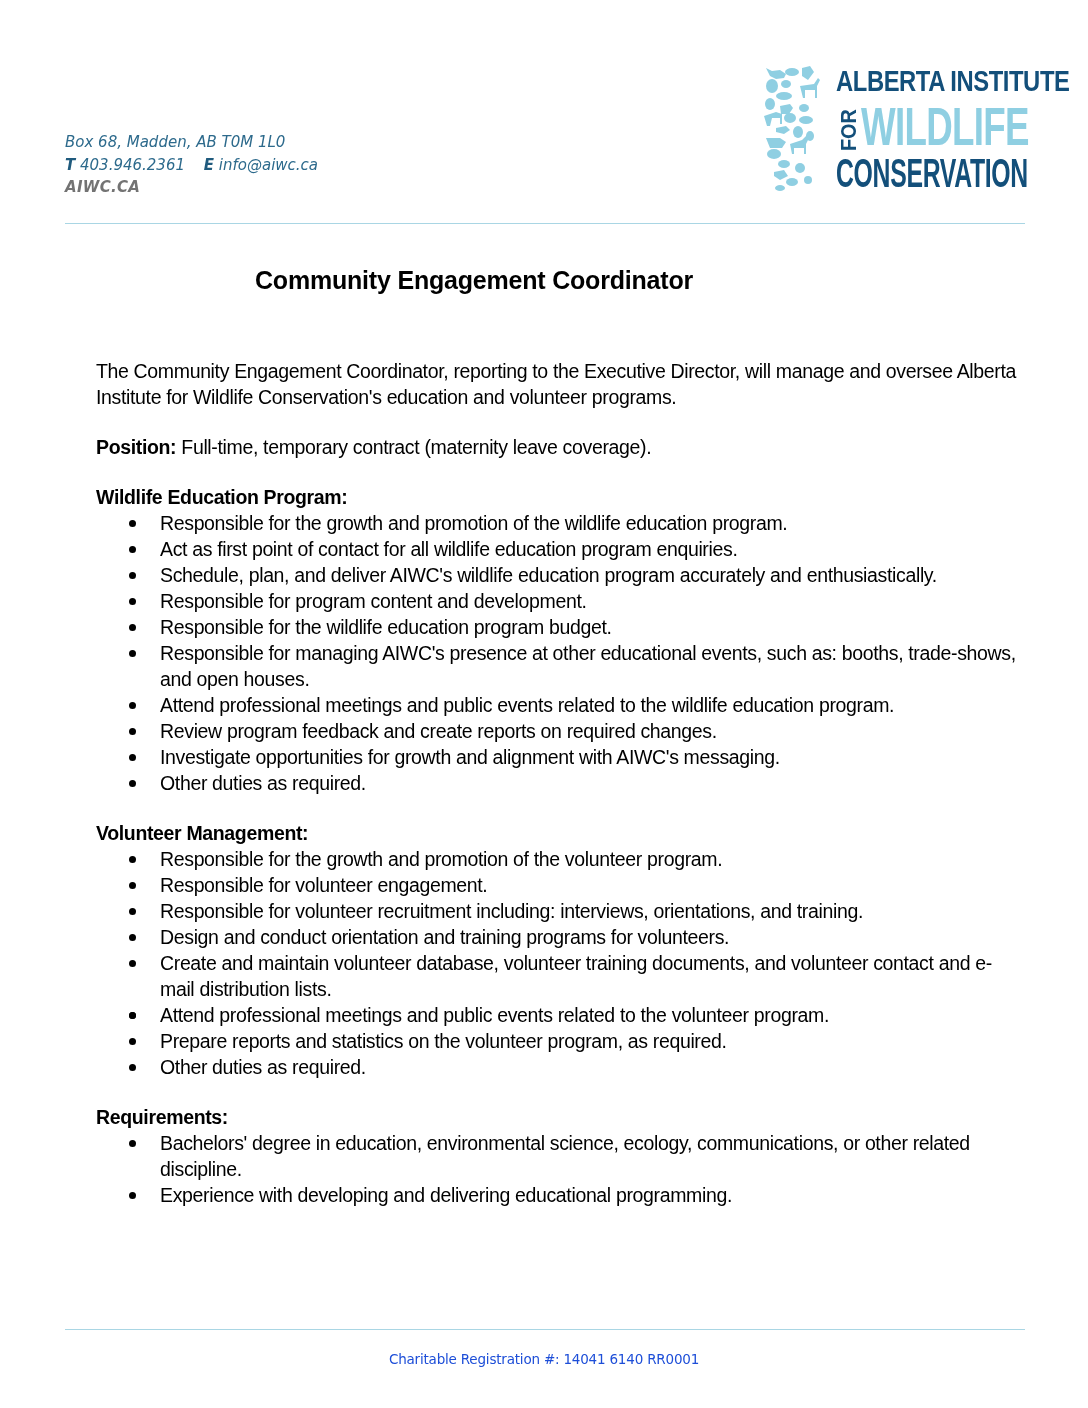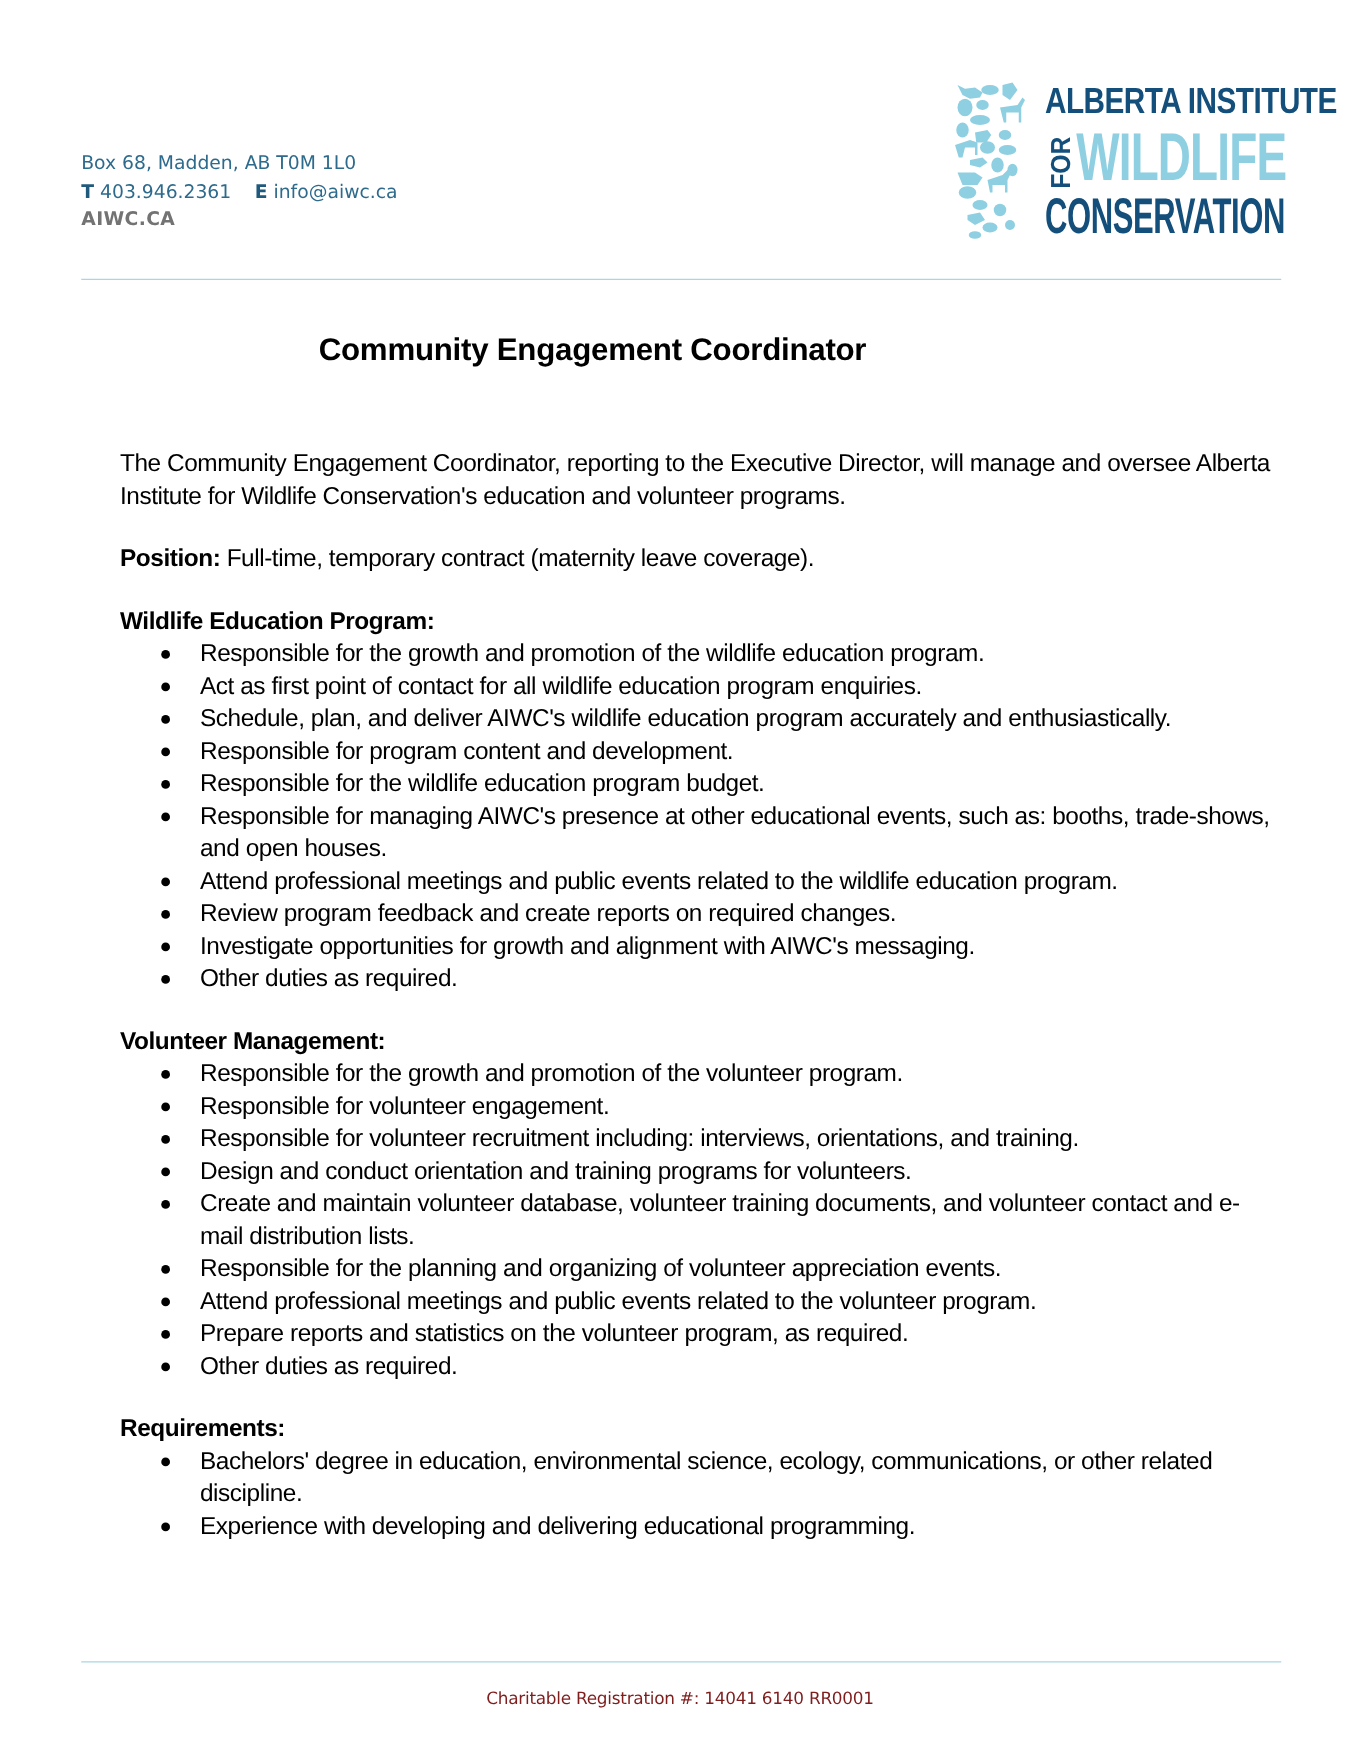--- a/index.html
+++ b/index.html
@@ -1,20 +1,20 @@
 <!DOCTYPE html>
 <html><head>
 <meta charset="utf-8">
 <style>
   html, body { margin: 0; padding: 0; background: #ffffff; }
   body { width: 1088px; height: 1408px; position: relative; overflow: hidden; font-family: "Liberation Sans", sans-serif; color: #000; }
   .page { position: absolute; left: 0; top: 0; width: 1088px; height: 1408px; }
 
   
-  .contact { position: absolute; left: 65px; top: 119px; color: #2d6a8c; font-family: "DejaVu Sans", sans-serif; font-size: 15px; line-height: 22.5px; }
+  .contact { position: absolute; left: 65px; top: 131px; color: #2d6a8c; font-family: "DejaVu Sans", sans-serif; font-size: 15px; line-height: 22.5px; font-style: italic; }
   .contact .line { white-space: nowrap; }
   .contact b { color: #1f5a7d; font-weight: bold; }
   .contact .site { font-weight: bold; color: #737373; letter-spacing: 0.3px; }
   .contact .gap { display: inline-block; width: 14px; }
 
   .logo { position: absolute; left: 762px; top: 62px; width: 268px; height: 132px; }
   .logo .critters { position: absolute; left: 0; top: 2px; width: 70px; height: 128px; }
   .logo .wordmark { position: absolute; left: 74px; top: 0; width: 194px; height: 132px; font-family: "Liberation Sans", sans-serif; font-weight: bold; }
   .logo .l1 { position: absolute; left: 0; top: 2px; font-size: 29px; line-height: 34px; color: #134f7a; transform: scaleX(0.82); transform-origin: left top; letter-spacing: -0.5px; white-space: nowrap; }
   .logo .for { position: absolute; left: 2px; top: 52px; font-size: 22px; color: #134f7a; transform: rotate(-90deg) scaleX(0.9); transform-origin: left top; white-space: nowrap; letter-spacing: 0px; line-height: 22px; }
@@ -31,21 +31,21 @@
   .content { position: absolute; left: 96px; top: 320px; width: 920px; font-size: 19.5px; line-height: 26px; letter-spacing: -0.35px; margin-top: 38px; }
   .content p { margin: 0; }
   .intro { margin-bottom: 24px !important; }
   .position { margin-bottom: 24px !important; }
   .section-heading { font-weight: bold; margin: 0; }
   ul.bullets { list-style: none; margin: 0 0 24px 0; padding: 0; }
   ul.bullets li { position: relative; padding-left: 64px; }
   ul.bullets li .dot { position: absolute; left: 33px; top: 10px; width: 7px; height: 7px; border-radius: 50%; background: #000; }
   ul.bullets.last { margin-bottom: 0; }
 
-  .footer { position: absolute; left: 0; width: 1088px; top: 1351px; text-align: center; font-family: "DejaVu Sans", sans-serif; font-size: 13.5px; color: #7f1d1d; letter-spacing: -0.2px; }
+  .footer { position: absolute; left: 0; width: 1088px; top: 1351px; text-align: center; font-family: "DejaVu Sans", sans-serif; font-size: 13.5px; color: #1d4ed8; letter-spacing: -0.2px; }
 </style>
 </head>
 <body>
 
 <div class="page">
 
   <div class="contact">
     <div class="line">Box 68, Madden, AB T0M 1L0</div>
     <div class="line">
       <b>T</b>
@@ -122,21 +122,21 @@
       <li><span class="dot"></span><span>Other duties as required.</span></li>
     </ul>
 
     <p class="section-heading">Volunteer Management:</p>
     <ul class="bullets">
       <li><span class="dot"></span><span>Responsible for the growth and promotion of the volunteer program.</span></li>
       <li><span class="dot"></span><span>Responsible for volunteer engagement.</span></li>
       <li><span class="dot"></span><span>Responsible for volunteer recruitment including: interviews, orientations, and training.</span></li>
       <li><span class="dot"></span><span>Design and conduct orientation and training programs for volunteers.</span></li>
       <li><span class="dot"></span><span>Create and maintain volunteer database, volunteer training documents, and volunteer contact and e-mail distribution lists.</span></li>
-      <li><span class="dot"></span><span>Responsible for the planning and organizing of volunteer appreciation events.</span></li>
+      <li><span class="dot"></span></li>
       <li><span class="dot"></span><span>Attend professional meetings and public events related to the volunteer program.</span></li>
       <li><span class="dot"></span><span>Prepare reports and statistics on the volunteer program, as required.</span></li>
       <li><span class="dot"></span><span>Other duties as required.</span></li>
     </ul>
 
     <p class="section-heading">Requirements:</p>
     <ul class="bullets last">
       <li><span class="dot"></span><span>Bachelors' degree in education, environmental science, ecology, communications, or other related discipline.</span></li>
       <li><span class="dot"></span><span>Experience with developing and delivering educational programming.</span></li>
     </ul>

